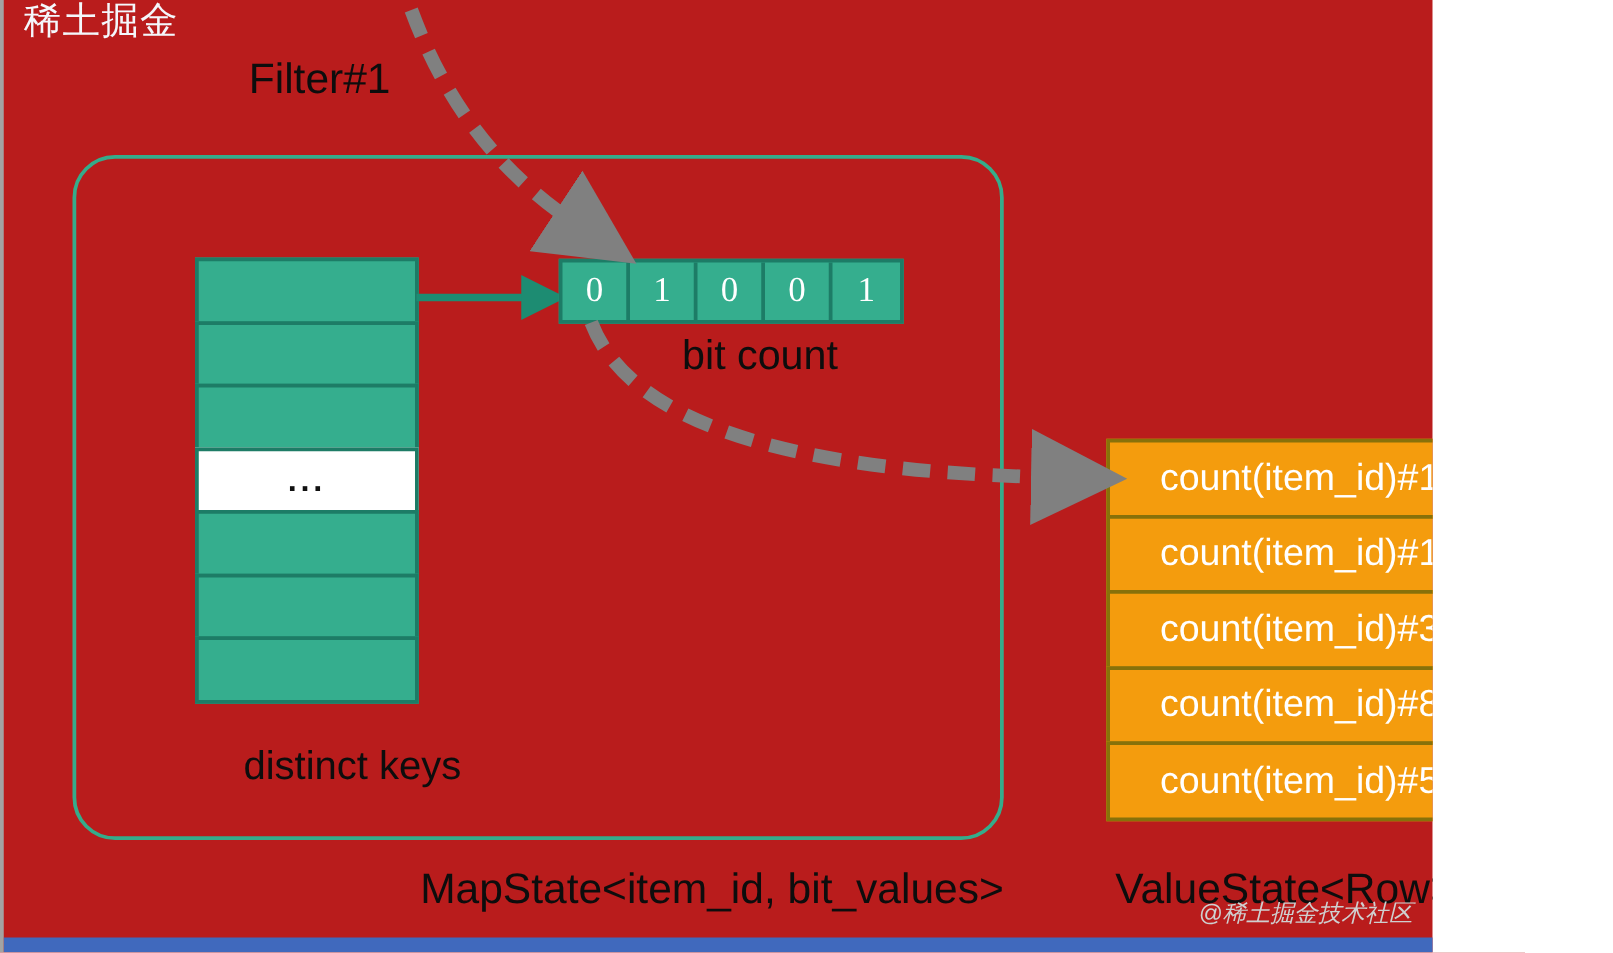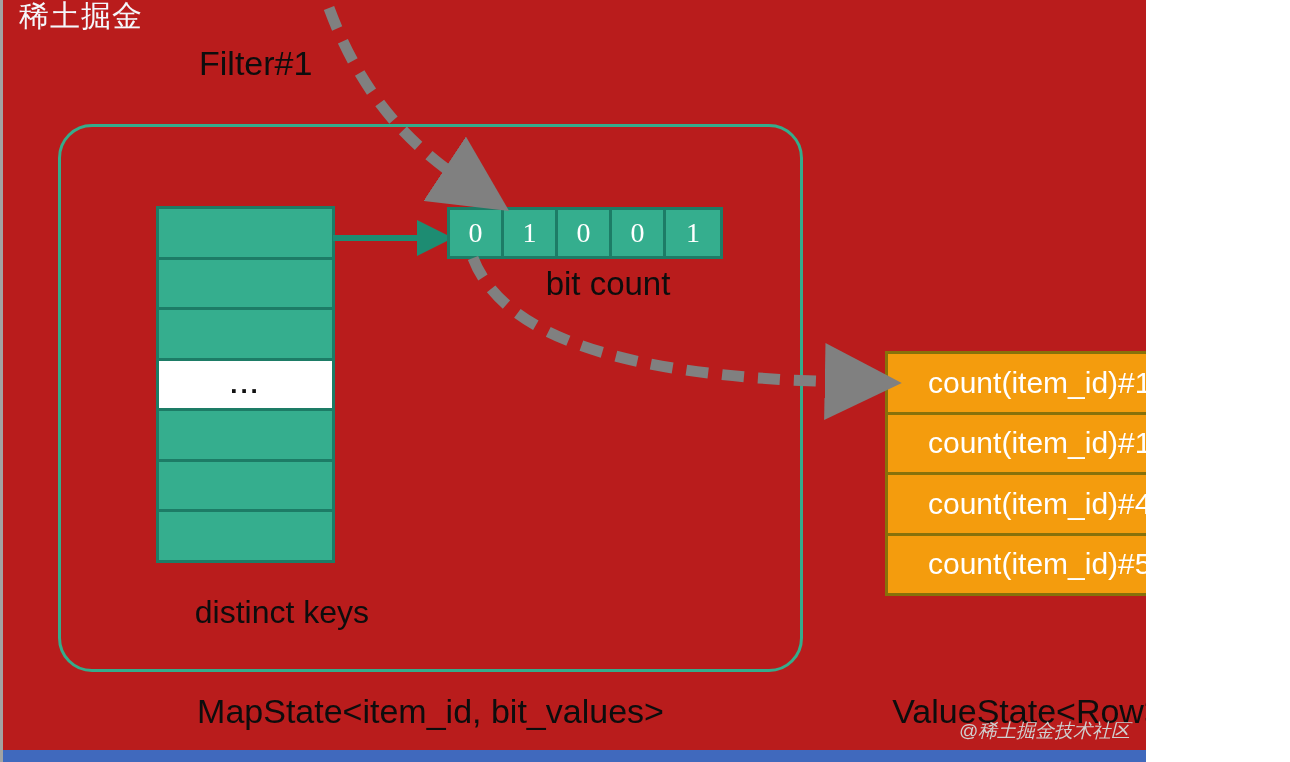--- a/index.html
+++ b/index.html
@@ -168,21 +168,21 @@
     color: #ffffff;
     font-size: 30px;
   }
   .agg-cell:first-child { margin-top: 0; }
   
   #mapstate-caption {
     position: absolute;
     left: 55px;
     top: 692px;
     width: 745px;
-    text-align: center;
+    text-align: right;
     font-size: 34px;
     color: #0d0d0d;
   }
   #valuestate-caption {
     position: absolute;
     left: 836px;
     top: 692px;
     width: 378px;
     text-align: center;
     font-size: 34px;
@@ -240,21 +240,22 @@
       <div class="bit-cell">1</div>
       <div class="bit-cell">0</div>
       <div class="bit-cell">0</div>
       <div class="bit-cell">1</div>
     </div>
   <div id="bit-values-label">bit count</div>
 
   <div id="aggs-col">
       <div class="agg-cell">count(item_id)#1</div>
       <div class="agg-cell">count(item_id)#1</div>
-      <div class="agg-cell">count(item_id)#4</div>
+      <div class="agg-cell">count(item_id)#3</div>
+      <div class="agg-cell">count(item_id)#8</div>
       <div class="agg-cell">count(item_id)#5</div>
     </div>
 
   <div id="mapstate-caption">MapState&lt;item_id, bit_values&gt;</div>
   <div id="valuestate-caption">ValueState&lt;Row&gt;</div>
 
   <svg id="dashed-arrows" viewBox="0 0 1290 762">
     <defs>
       <marker id="greyhead" markerWidth="7" markerHeight="7" refX="2.2" refY="3.5" orient="auto">
         <polygon points="0,0 7,3.5 0,7" fill="#808080"></polygon>

